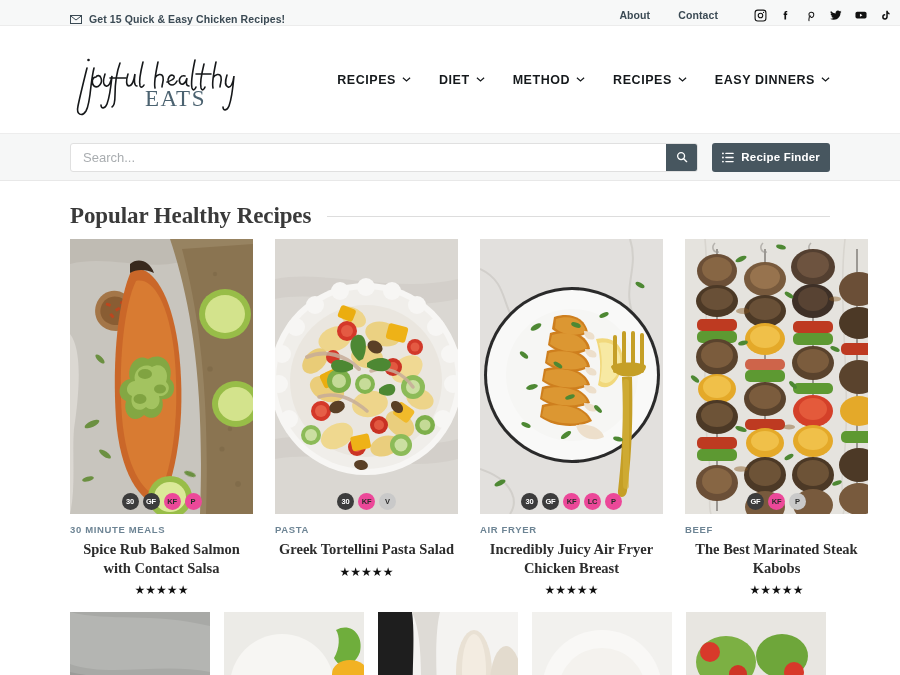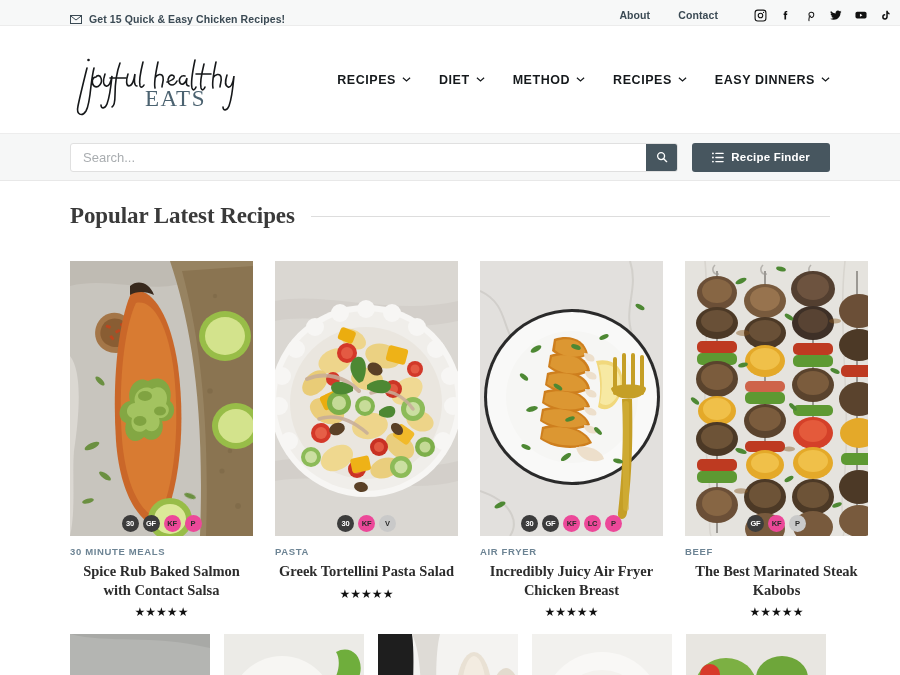--- a/index.html
+++ b/index.html
@@ -147,21 +147,21 @@
   .finder-btn {
     margin-left: 14px;
     height: 29px;
     background: #47565f;
     color: #fff;
     border: 0;
     border-radius: 3px;
     display: flex;
     align-items: center;
     gap: 7px;
-    padding: 0 20px;
+    padding: 0 10px;
     font-size: 11.5px;
     font-weight: 700;
     font-family: "Liberation Sans", sans-serif;
     letter-spacing: .2px;
     cursor: pointer;
     white-space: nowrap;
   }
 
   
   .section {
@@ -200,21 +200,21 @@
     align-items: center;
     gap: 6px;
     cursor: pointer;
     white-space: nowrap;
   }
 
   
   .grid {
     display: flex;
     gap: 22px;
-    margin-top: 32px;
+    margin-top: 10px;
   }
   .card {
     width: 183px;
     flex: none;
     cursor: pointer;
   }
   .card-img {
     width: 183px;
     height: 275px;
     position: relative;
@@ -429,21 +429,21 @@
       <circle cx="1.1" cy="1.2" r="1.1" fill="#fff" stroke="none"></circle>
       <circle cx="1.1" cy="6" r="1.1" fill="#fff" stroke="none"></circle>
       <circle cx="1.1" cy="10.8" r="1.1" fill="#fff" stroke="none"></circle>
     </svg>
     <span>Recipe Finder</span>
   </button>
 </div>
 
 <div class="section">
   <div class="sec-head">
-    <div class="sec-title">Popular Latest Recipes</div>
+    <div class="sec-title">Popular Healthy Recipes</div>
     <div class="sec-rule"></div>
   </div>
 
   <div class="grid">
 
     <div class="card">
       <div class="card-img">
         <svg viewBox="0 0 183 275" preserveAspectRatio="xMidYMid slice">
           <rect width="183" height="275" fill="#d9d6cf"></rect>
           <path d="M0 0h183v275H0z" fill="#cdc9c2"></path>

